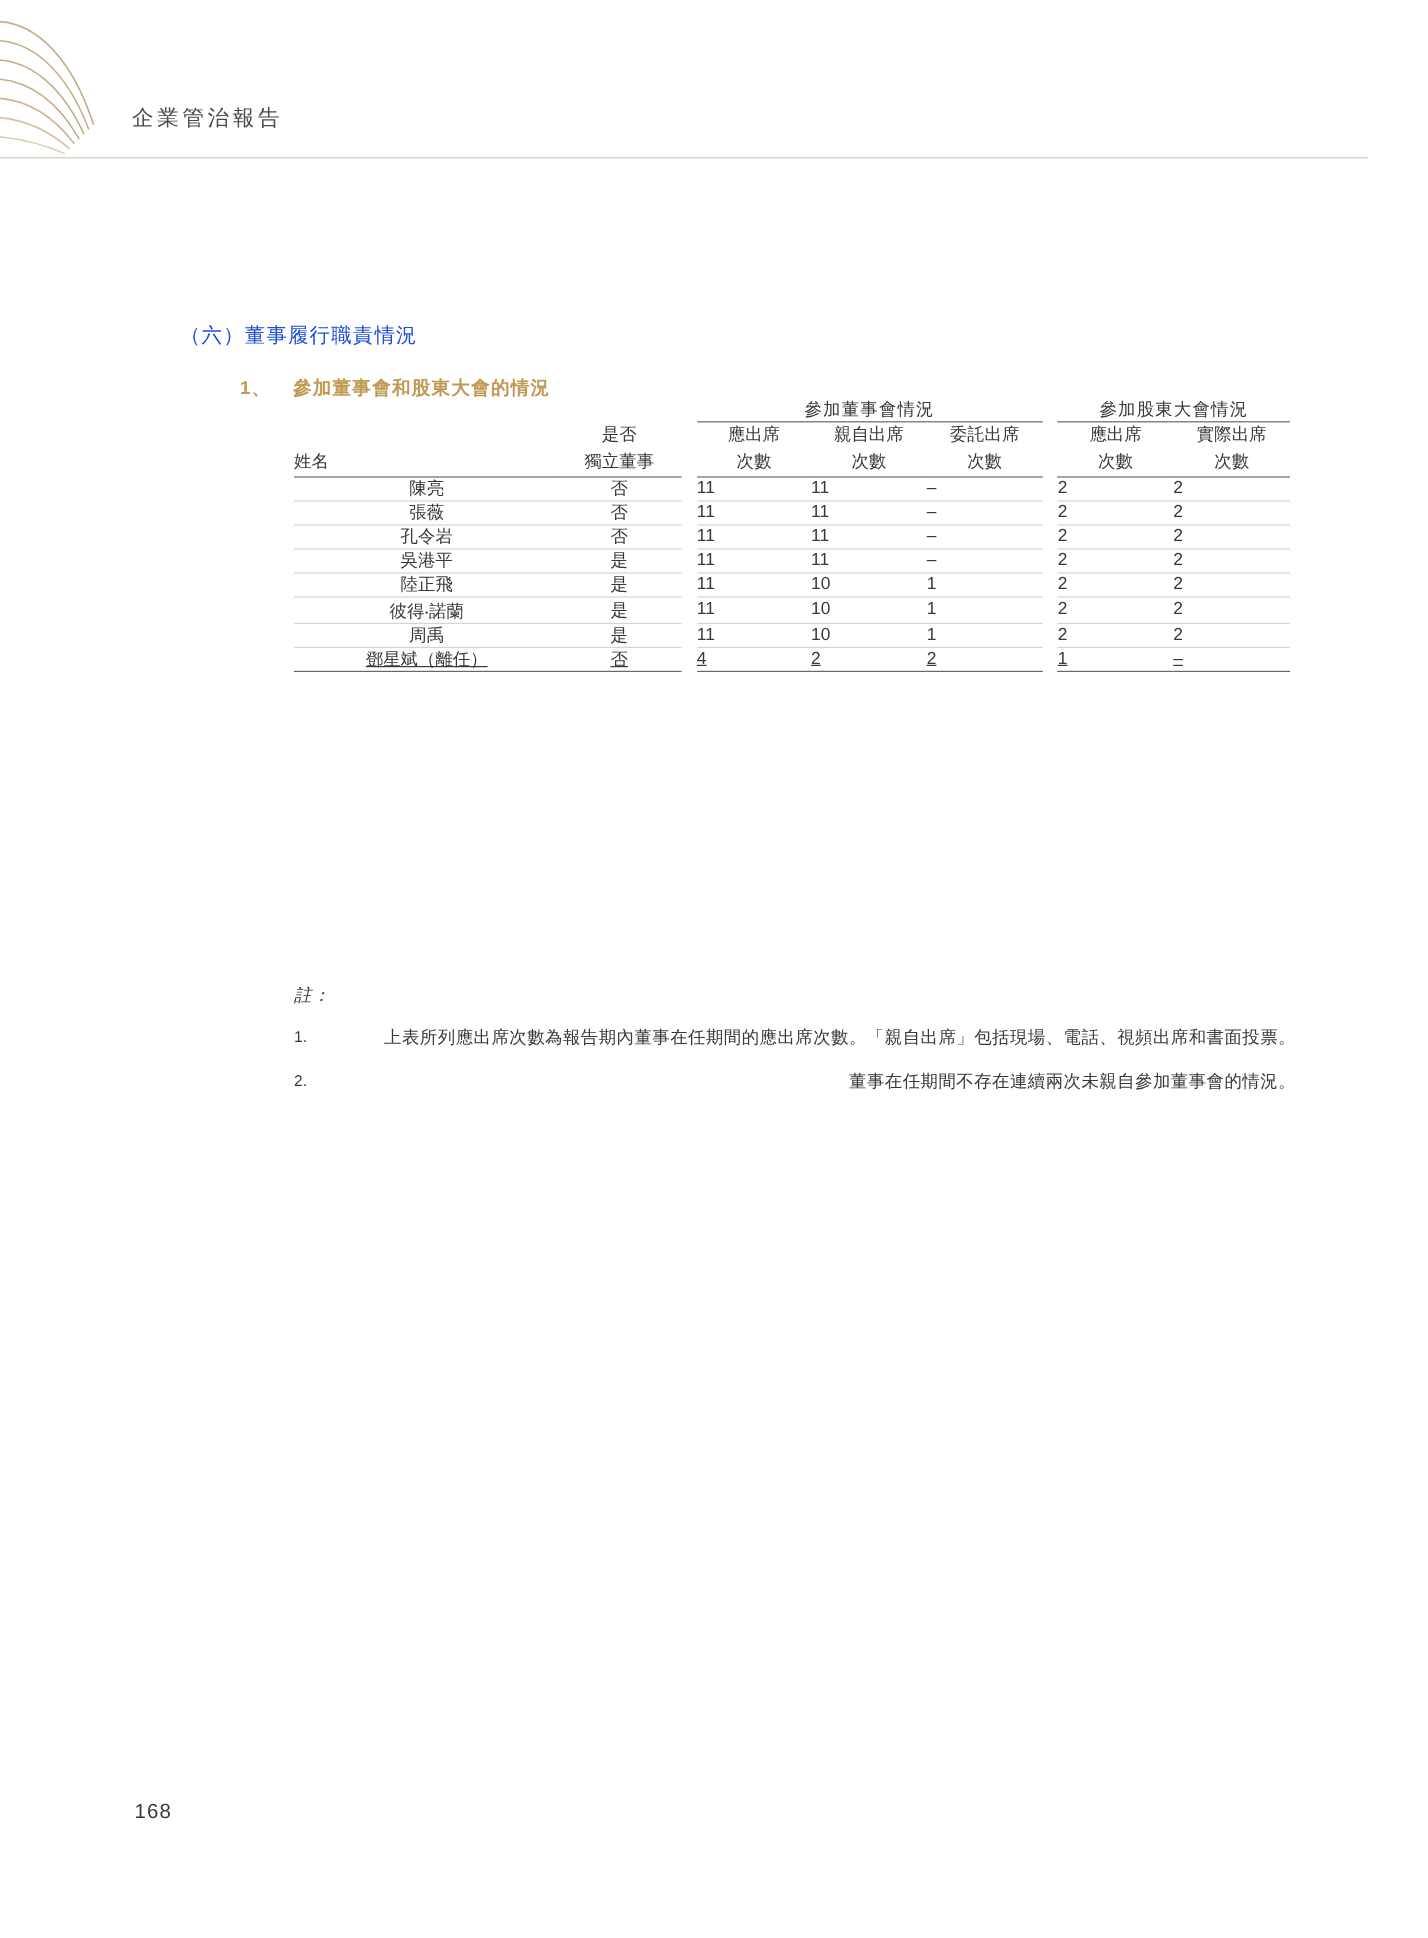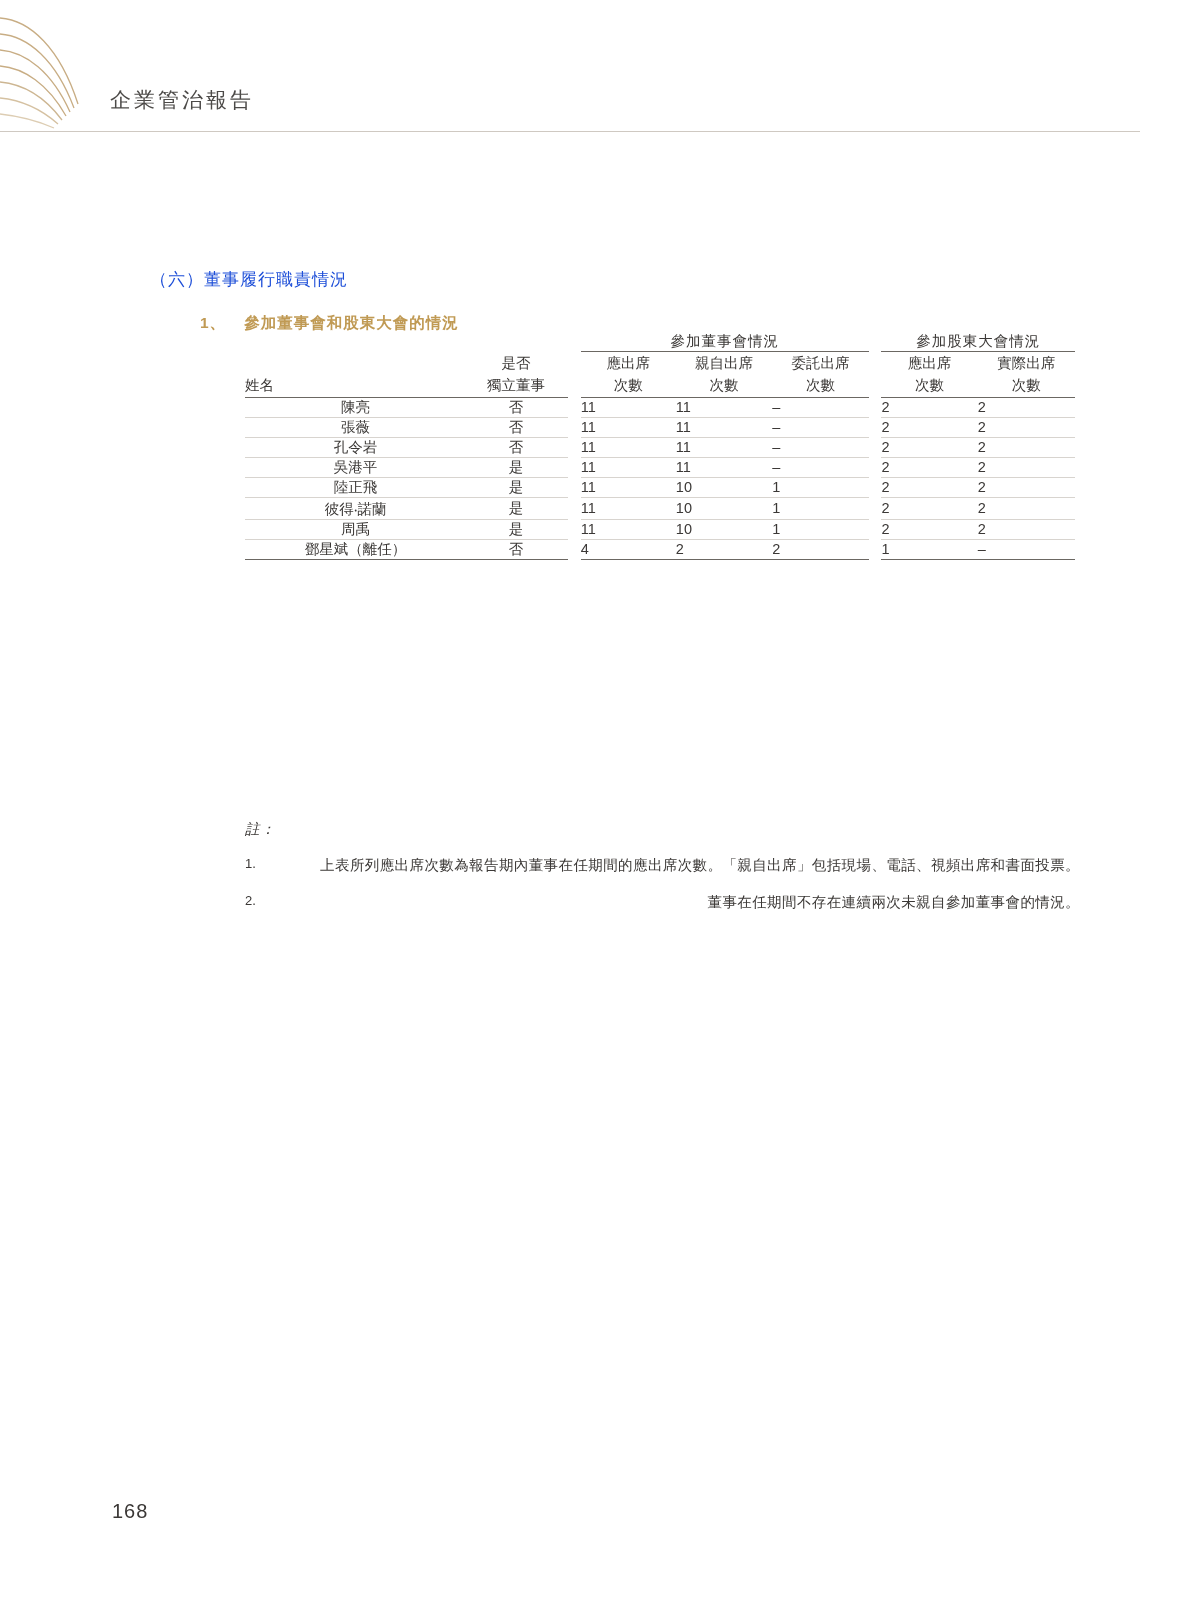--- a/index.html
+++ b/index.html
@@ -36,21 +36,21 @@
     position: absolute;
     left: 0;
     top: 0;
     width: 120px;
     height: 132px;
   }
   .header-title {
     position: absolute;
     left: 110px;
     top: 86px;
-    font-size: 21px;
+    font-size: 18px;
     letter-spacing: 3px;
     color: #4c4a48;
     font-family: "DejaVu Serif", "Liberation Serif", serif;
     white-space: nowrap;
   }
 
   
   .section-heading {
     position: absolute;
     left: 150px;
@@ -130,20 +130,21 @@
     text-align: center;
     white-space: nowrap;
     font-size: 14.5px;
   }
   tbody tr td.name {
     text-align: center;
     padding-left: 2px;
   }
   tbody tr:last-child td {
     border-bottom: 1px solid #6b6762;
+    text-decoration: underline;
   }
 
   .sep {
     width: 14px;
     border-bottom: none !important;
   }
   .col-name { width: 230px; }
   .col-ind  { width: 108px; }
   .col-num  { width: 100px; }
 
@@ -183,21 +184,21 @@
     font-size: 14.5px;
     letter-spacing: 0.4px;
     text-align: right;
   }
 
   
   .page-number {
     position: absolute;
     left: 112px;
     top: 1500px;
-    font-size: 20px;
+    font-size: 17px;
     color: #3b3836;
     letter-spacing: 1px;
   }
 </style>
 </head>
 <body>
 
 <div class="page-header">
   <svg class="header-swoosh" viewBox="0 0 120 132" preserveAspectRatio="none">
     <path d="M0 18 C 30 20, 60 48, 78 104" stroke="#c8ad84" stroke-width="1.3" fill="none"></path>

